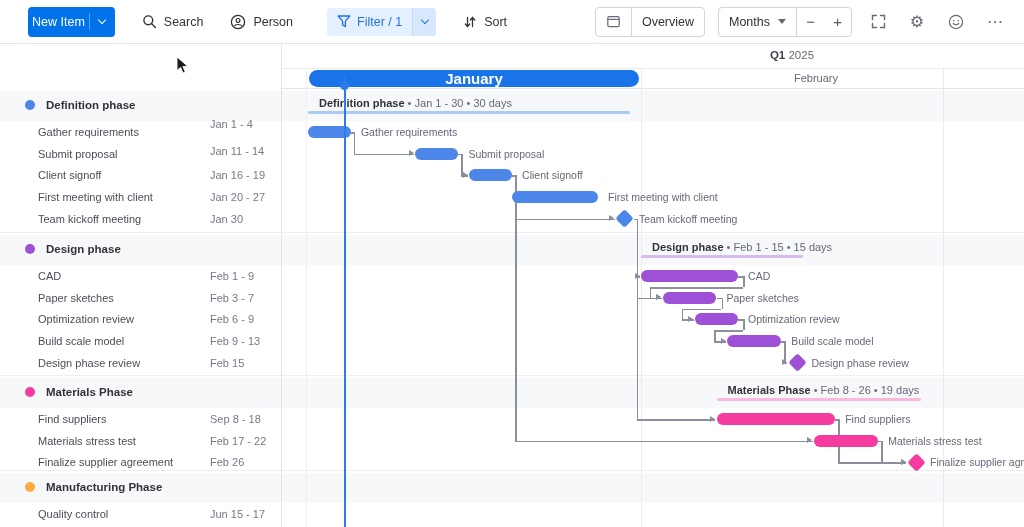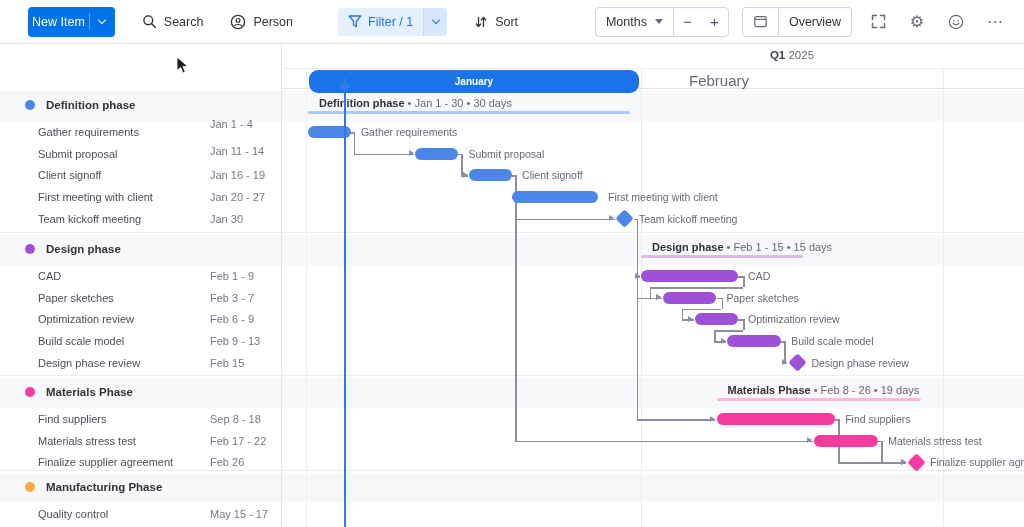--- a/index.html
+++ b/index.html
@@ -11,21 +11,21 @@
   .btn-newitem{display:flex;align-items:center;height:30px;background:#0073ea;color:#fff;
     border-radius:4px;font-size:12.5px;cursor:pointer;}
   .btn-newitem .lbl{padding:0 4px;font-weight:400;}
   .btn-newitem .vsep{width:1px;height:17px;background:rgba(255,255,255,.35);}
   .btn-newitem .chev{width:25px;height:100%;display:flex;align-items:center;justify-content:center;}
   .chev-dn{width:6px;height:6px;border-right:1.6px solid #fff;border-bottom:1.6px solid #fff;
     transform:rotate(45deg);margin-top:-3px;}
   .tool-item{display:flex;align-items:center;gap:7px;color:#323338;font-size:12.5px;margin-left:27px;cursor:pointer;}
   .tool-item svg{display:block;}
   .filter-chip{display:flex;align-items:stretch;height:28px;background:#e5f0fe;border-radius:4px;
-    margin-left:45px;color:#2173e2;font-size:12.5px;overflow:hidden;cursor:pointer;}
+    margin-left:34px;color:#2173e2;font-size:12.5px;overflow:hidden;cursor:pointer;}
   .filter-chip .fl{display:flex;align-items:center;gap:6px;padding:0 10px;}
   .filter-chip .chev{width:24px;display:flex;align-items:center;justify-content:center;
     background:#d7e7fc;border-left:1px solid #c3daf8;}
   .chev-dn-blue{width:6px;height:6px;border-right:1.5px solid #2173e2;border-bottom:1.5px solid #2173e2;
     transform:rotate(45deg);margin-top:-3px;}
   .tb-right{margin-left:auto;display:flex;align-items:center;gap:13px;}
   .btn-group{display:flex;align-items:stretch;height:30px;border:1px solid #d0d4e4;border-radius:4px;
     color:#323338;font-size:12.5px;background:#fff;}
   .btn-group .part{display:flex;align-items:center;justify-content:center;padding:0 10px;cursor:pointer;}
   .btn-group .gsep{width:1px;background:#d0d4e4;}
@@ -34,23 +34,23 @@
   .pm{width:27px;font-size:15px;color:#50546e;}
   .icon-btn{width:26px;height:26px;display:flex;align-items:center;justify-content:center;
     color:#676879;cursor:pointer;font-size:16px;}
   
   .main{position:absolute;top:44px;left:0;width:1024px;height:483px;overflow:hidden;background:#fff;}
   .hline{position:absolute;height:1px;z-index:2;}
   .vline{position:absolute;width:1px;z-index:2;}
   .q-label{position:absolute;left:641px;width:302px;top:5px;text-align:center;font-size:11.5px;z-index:3;}
   .q-label b{color:#3c4150;font-weight:700;}
   .q-label span{color:#676879;}
-  .month-pill{position:absolute;top:26px;height:23px;border-radius:9px;color:#fff;
-    font-size:10px;font-weight:700;display:flex;align-items:center;justify-content:center;z-index:3;cursor:pointer;}
-  .month-lbl{position:absolute;top:28px;height:14px;font-size:15px;color:#676879;z-index:3;padding-left:48px;}
+  .month-pill{position:absolute;top:26px;height:17px;border-radius:9px;color:#fff;
+    font-size:15px;font-weight:700;display:flex;align-items:center;justify-content:center;z-index:3;cursor:pointer;}
+  .month-lbl{position:absolute;top:28px;height:14px;text-align:center;font-size:11px;color:#676879;z-index:3;padding-left:48px;}
   .band{position:absolute;left:0;width:1024px;height:30px;background:#f7f8f9;z-index:1;}
   .lp-phase{position:absolute;z-index:6;display:flex;align-items:center;cursor:pointer;}
   .lp-dot{width:10px;height:10px;border-radius:50%;margin-right:11px;}
   .lp-phase .nm{font-size:11.5px;font-weight:700;color:#323338;white-space:nowrap;}
   .lp-name{position:absolute;left:38px;font-size:11px;color:#4b4e59;white-space:nowrap;z-index:6;line-height:14px;}
   .lp-date{position:absolute;left:210px;font-size:11px;color:#76788a;white-space:nowrap;z-index:6;line-height:14px;}
   .sum-text{position:absolute;font-size:11px;white-space:nowrap;z-index:4;line-height:14px;}
   .sum-text b{color:#323338;font-weight:700;}
   .sum-text span{color:#676879;}
   .sum-line{position:absolute;height:3px;border-radius:2px;z-index:4;}
@@ -109,38 +109,38 @@
     <svg width="14" height="14" viewBox="0 0 14 14">
       <path d="M4.5 2.5 V11.5 M4.5 11.5 L2.3 9 M4.5 11.5 L6.7 9" fill="none" stroke="#323338" stroke-width="1.3" stroke-linecap="round" stroke-linejoin="round"></path>
       <path d="M9.5 11.5 V2.5 M9.5 2.5 L7.3 5 M9.5 2.5 L11.7 5" fill="none" stroke="#323338" stroke-width="1.3" stroke-linecap="round" stroke-linejoin="round"></path>
     </svg>
     <span>Sort</span>
   </div>
 
   <div class="tb-right">
     <div class="btn-group">
       <span class="part">
-        <span>Months</span>
-        <span class="caret"></span>
-      </span>
-      <span class="gsep"></span>
-      <span class="part pm">−</span>
-      <span class="part pm">+</span>
-    </div>
-    <div class="btn-group">
-      <span class="part">
         <svg width="15" height="15" viewBox="0 0 15 15">
           <rect x="1.8" y="2.6" width="11.4" height="10" rx="1.4" fill="none" stroke="#676879" stroke-width="1.2"></rect>
           <line x1="1.8" y1="5.4" x2="13.2" y2="5.4" stroke="#676879" stroke-width="1.2"></line>
         </svg>
       </span>
       <span class="gsep"></span>
       <span class="part">
           <span>Overview</span>
         </span>
+    </div>
+    <div class="btn-group">
+      <span class="part">
+        <span>Months</span>
+        <span class="caret"></span>
+      </span>
+      <span class="gsep"></span>
+      <span class="part pm">−</span>
+      <span class="part pm">+</span>
     </div>
     <span class="icon-btn">
       <svg width="15" height="15" viewBox="0 0 15 15">
         <path d="M1.5 5.5 V1.5 H5.5 M9.5 1.5 H13.5 V5.5 M13.5 9.5 V13.5 H9.5 M5.5 13.5 H1.5 V9.5" fill="none" stroke="#676879" stroke-width="1.4" stroke-linecap="round"></path>
       </svg>
     </span>
     <span class="icon-btn">
         <span>⚙</span>
       </span>
     <span class="icon-btn">
@@ -304,21 +304,21 @@
       <div class="lp-date" style="top: 368px;">Sep 8 - 18</div>
       <div class="lp-name" style="top: 389.7px;">Materials stress test</div>
       <div class="lp-date" style="top: 389.7px;">Feb 17 - 22</div>
       <div class="lp-name" style="top: 411.4px;">Finalize supplier agreement</div>
       <div class="lp-date" style="top: 411.4px;">Feb 26</div>
       <div class="lp-phase" style="left: 25px; top: 435px; height: 16px;">
         <span class="lp-dot" style="background:#fdab3d"></span>
         <span class="nm">Manufacturing Phase</span>
       </div>
       <div class="lp-name" style="top: 463px;">Quality control</div>
-      <div class="lp-date" style="top: 463px;">May 15 - 17</div>
+      <div class="lp-date" style="top: 463px;">Jun 15 - 17</div>
     </div>
 
   <div class="today-line"></div>
   <div class="today-dot"></div>
 
   <div class="cursor">
     <svg width="13" height="18" viewBox="0 0 13 18">
       <path d="M1 1 L1 14.5 L4.6 11.4 L7 17 L9.3 16 L6.9 10.5 L11.7 10.3 Z" fill="#1c1c1c" stroke="#fff" stroke-width="0.9"></path>
     </svg>
   </div>

